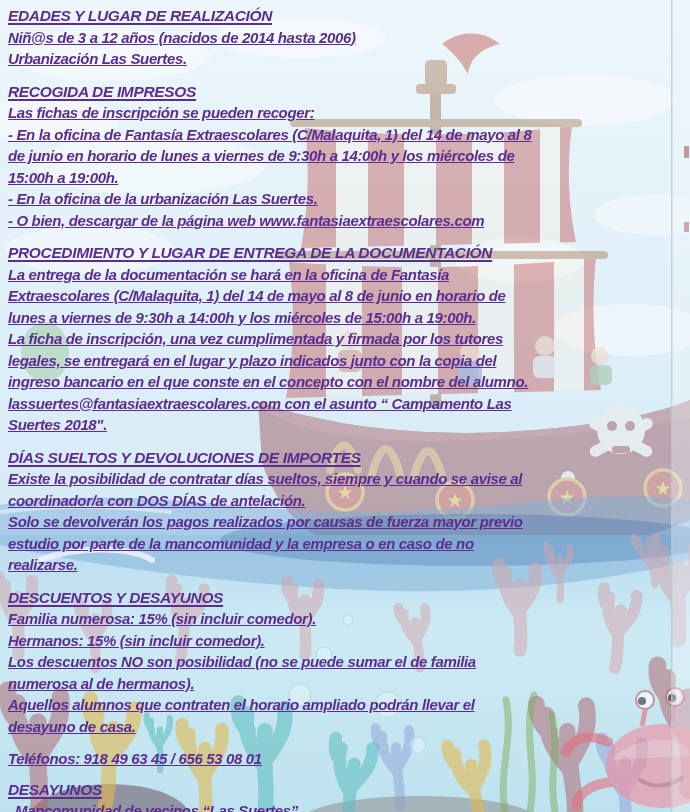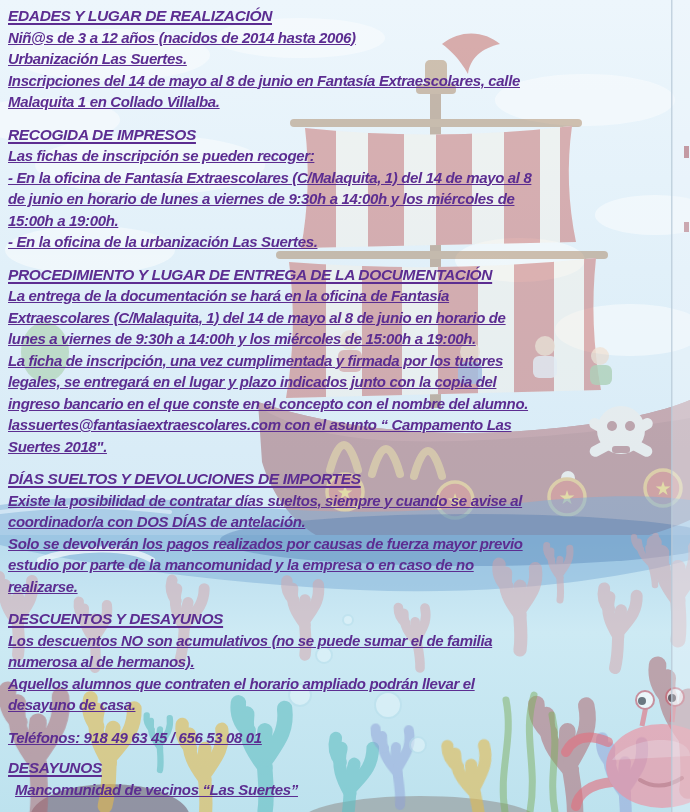--- a/index.html
+++ b/index.html
@@ -225,46 +225,48 @@
     <rect x="684" y="222" width="5" height="10" fill="#b2737d" opacity="0.6"></rect>
   </g>
 </svg>
 
 <main class="content">
 
   <section class="sec">
     <div class="h">EDADES Y LUGAR DE REALIZACIÓN</div>
     <div class="p">Niñ@s de 3 a 12 años (nacidos de 2014 hasta 2006)</div>
     <div class="p">Urbanización Las Suertes.</div>
-    <div class="p">Inscripciones del 14 de mayo al 8 de junio en Fantasía Extraescolares, calle Malaquita 1 en Collado Villalba.</div>
   </section>
 
   <section class="sec">
     <div class="h">RECOGIDA DE IMPRESOS</div>
     <div class="p">Las fichas de inscripción se pueden recoger:</div>
     <div class="p">- En la oficina de Fantasía Extraescolares (C/Malaquita, 1) del 14 de mayo al 8 de junio en horario de lunes a viernes de 9:30h a 14:00h y los miércoles de 15:00h a 19:00h.</div>
     <div class="p">- En la oficina de la urbanización Las Suertes.</div>
+    <div class="p">- O bien, descargar de la página web www.fantasiaextraescolares.com</div>
   </section>
 
   <section class="sec">
     <div class="h">PROCEDIMIENTO Y LUGAR DE ENTREGA DE LA DOCUMENTACIÓN</div>
     <div class="p">La entrega de la documentación se hará en la oficina de Fantasía Extraescolares (C/Malaquita, 1) del 14 de mayo al 8 de junio en horario de lunes a viernes de 9:30h a 14:00h y los miércoles de 15:00h a 19:00h.</div>
     <div class="p">La ficha de inscripción, una vez cumplimentada y firmada por los tutores legales, se entregará en el lugar y plazo indicados junto con la copia del ingreso bancario en el que conste en el concepto con el nombre del alumno.</div>
     <div class="p">lassuertes@fantasiaextraescolares.com con el asunto “ Campamento Las Suertes 2018".</div>
   </section>
 
   <section class="sec">
     <div class="h">DÍAS SUELTOS Y DEVOLUCIONES DE IMPORTES</div>
     <div class="p">Existe la posibilidad de contratar días sueltos, siempre y cuando se avise al coordinador/a con DOS DÍAS de antelación.</div>
     <div class="p">Solo se devolverán los pagos realizados por causas de fuerza mayor previo estudio por parte de la mancomunidad y la empresa o en caso de no realizarse.</div>
   </section>
 
   <section class="sec">
     <div class="h">DESCUENTOS Y DESAYUNOS</div>
-    <div class="p">Los descuentos NO son acumulativos (no se puede sumar el de familia numerosa al de hermanos).</div>
+    <div class="p">Familia numerosa: 15% (sin incluir comedor).</div>
+    <div class="p">Hermanos: 15% (sin incluir comedor).</div>
+    <div class="p">Los descuentos NO son posibilidad (no se puede sumar el de familia numerosa al de hermanos).</div>
     <div class="p">Aquellos alumnos que contraten el horario ampliado podrán llevar el desayuno de casa.</div>
   </section>
 
   <section class="sec tight">
     <div class="p">Teléfonos: 918 49 63 45 / 656 53 08 01</div>
   </section>
 
   <section class="sec tight">
     <div class="h">DESAYUNOS</div>
     <div class="p indent">Mancomunidad de vecinos “Las Suertes”</div>

